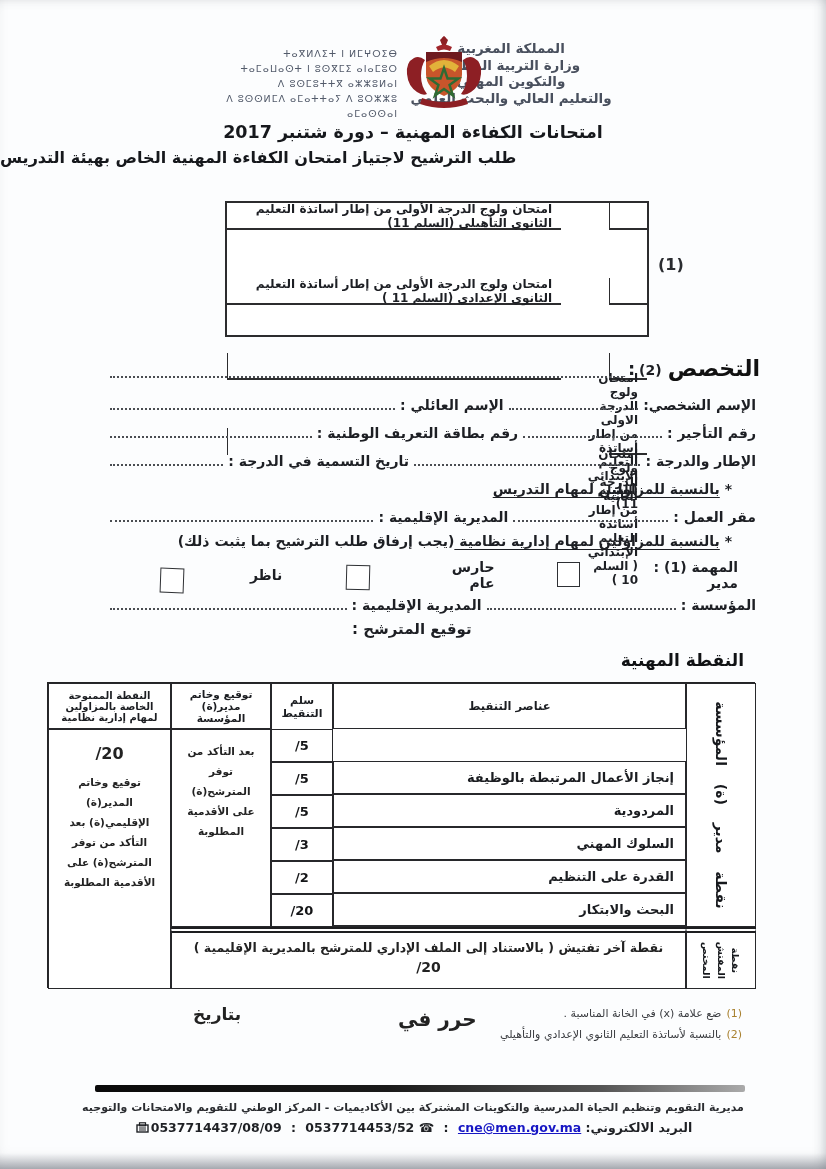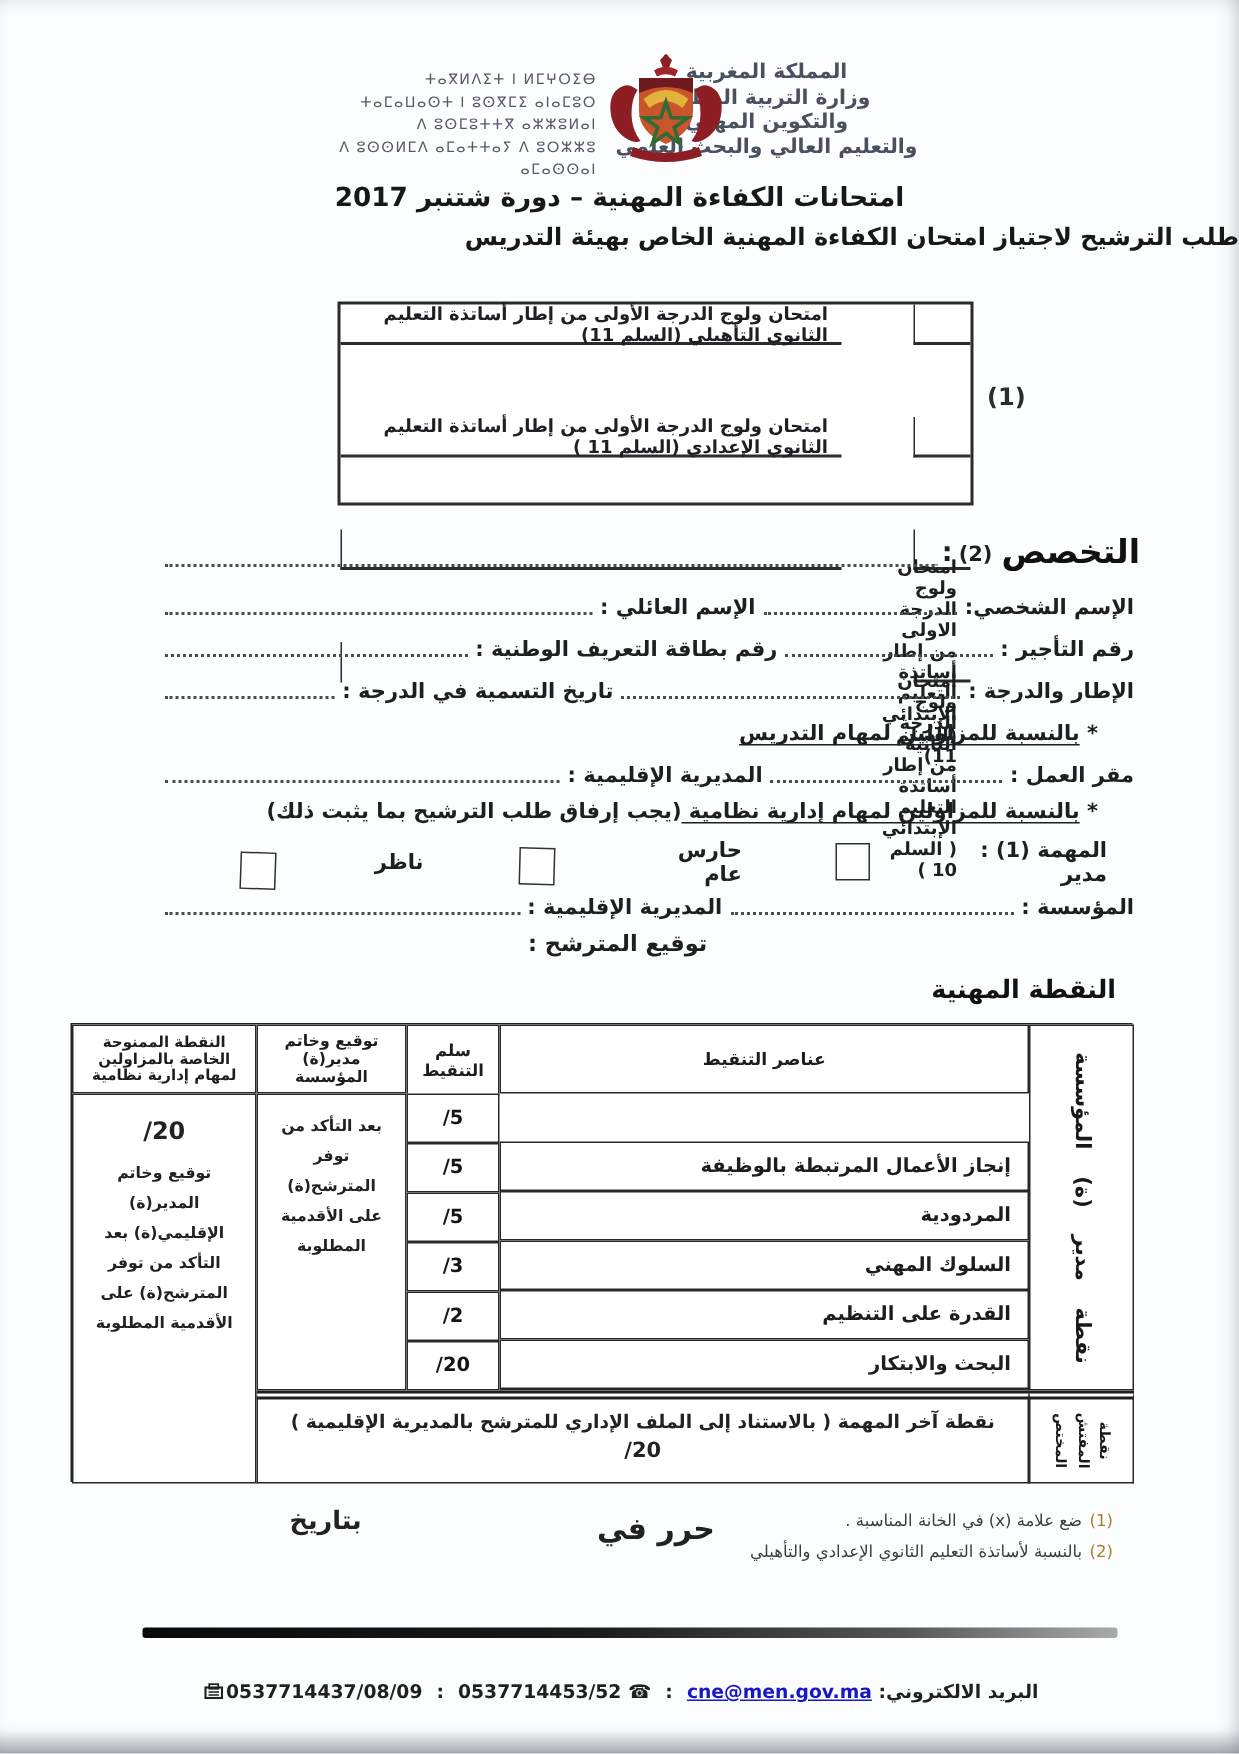--- a/index.html
+++ b/index.html
@@ -16,21 +16,21 @@
 
   
   .ministry-ar { top:40px; right:190px; width:250px; text-align:center;
     color:#49505e; font-size:13.5px; line-height:16.5px; font-weight:600; }
   .tifinagh { top:46px; left:198px; width:200px; text-align:right;
     color:#535b6b; font-size:9.5px; line-height:15px; letter-spacing:1px; direction:ltr; }
   .logo { top:36px; left:396px; width:96px; height:74px; }
 
   .title1 { top:122px; left:0; width:100%; text-align:center;
     font-size:17.5px; font-weight:bold; color:#16181c; }
-  .title2 { top:148px; left:0; width:100%; text-align:right;
+  .title2 { top:148px; left:0; width:100%; text-align:left;
     font-size:16px; font-weight:bold; color:#16181c; }
 
   
   .exam-table { top:201px; left:225px; width:424px; height:136px;
     display:grid; grid-template-columns:38px 1fr; grid-auto-rows:27px;
     border:2px solid #2c2c2e; background:#fff;gap:48px; }
   .exam-check { border-left:1.5px solid #2c2c2e; border-bottom:2px solid #2c2c2e; }
   .exam-cell { border-bottom:2px solid #2c2c2e; font-size:12px; font-weight:600;
     padding:0 9px 0 4px; display:flex; align-items:center; color:#1d1f24; }
   .exam-table .last { border-bottom:none; }
@@ -232,21 +232,21 @@
     <div class="cell elem-cell" style="left:285px; top:112px; width:353px; height:33px;">السلوك المهني</div>
     <div class="cell elem-cell" style="left:285px; top:145px; width:353px; height:33px;">القدرة على التنظيم</div>
     <div class="cell elem-cell" style="left:285px; top:178px; width:353px; height:33px;">البحث والابتكار</div>
     <div class="cell elem-cell" style="left:285px; top:211px; width:353px; height:33px;">مجموع النقط الجزئية</div>
 
     <div class="cell vwrap" style="left:638px; top:0; width:70px; height:244px;">
       <span class="vtext">نقطة مدير (ة) المؤسسة</span>
     </div>
 
     <div class="cell heavy-top" style="left:123px; top:244px; width:515px; height:62px; text-align:center; padding-top:7px;">
-      <div style="font-size:12.5px; font-weight:600;">نقطة آخر المهمة ( بالاستناد إلى الملف الإداري للمترشح بالمديرية الإقليمية )</div>
+      <div style="font-size:12.5px; font-weight:600;">نقطة آخر تفتيش ( بالاستناد إلى الملف الإداري للمترشح بالمديرية الإقليمية )</div>
       <div style="font-size:14px; font-weight:bold; direction:ltr; margin-top:4px;">/20</div>
     </div>
     <div class="cell vwrap heavy-top" style="left:638px; top:244px; width:70px; height:62px;">
       <div class="vsmall">
         <div>نقطة</div>
         <div>المفتش</div>
         <div>المختص</div>
       </div>
     </div>
   </div>
@@ -256,20 +256,21 @@
 
   <div class="fn" style="top:1007px">
     <span class="mark">(1)</span><span>ضع علامة (x) في الخانة المناسبة .</span>
   </div>
   <div class="fn" style="top:1028px">
     <span class="mark">(2)</span><span>بالنسبة لأساتذة التعليم الثانوي الإعدادي والتأهيلي</span>
   </div>
 
   <div class="abs scanbar"></div>
 
+  <div class="abs footer1">مديرية التقويم وتنظيم الحياة المدرسية والتكوينات المشتركة بين الأكاديميات - المركز الوطني للتقويم والامتحانات والتوجيه</div>
 
   <div class="abs footer2">
     <span>البريد الالكتروني:</span>
     <a class="email" href="#">cne@men.gov.ma</a>
     <span class="sep">:</span>
     <span>☎</span>
     <span class="num">0537714453/52</span>
     <span class="sep">:</span>
     <span class="num">0537714437/08/09</span><svg class="fax-svg" width="13" height="12" viewBox="0 0 13 12">
         <rect x="1" y="3" width="11" height="7" fill="none" stroke="#1e2024" stroke-width="1.4"></rect>

